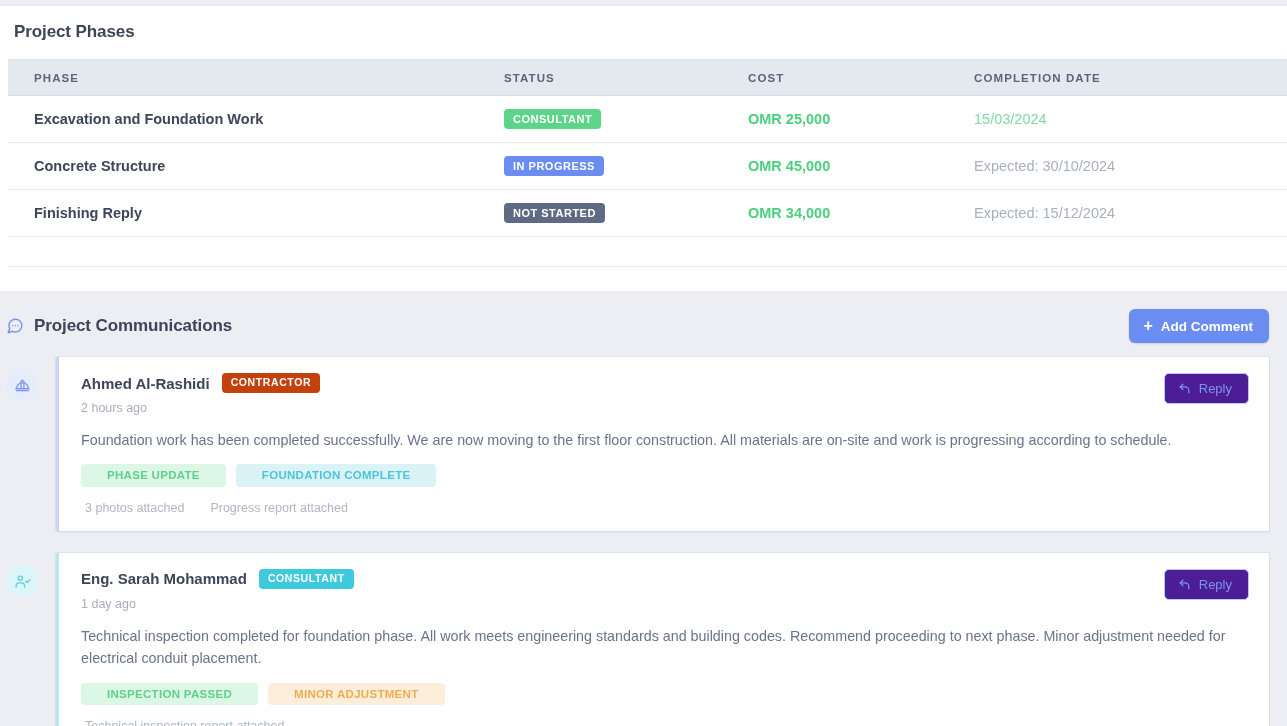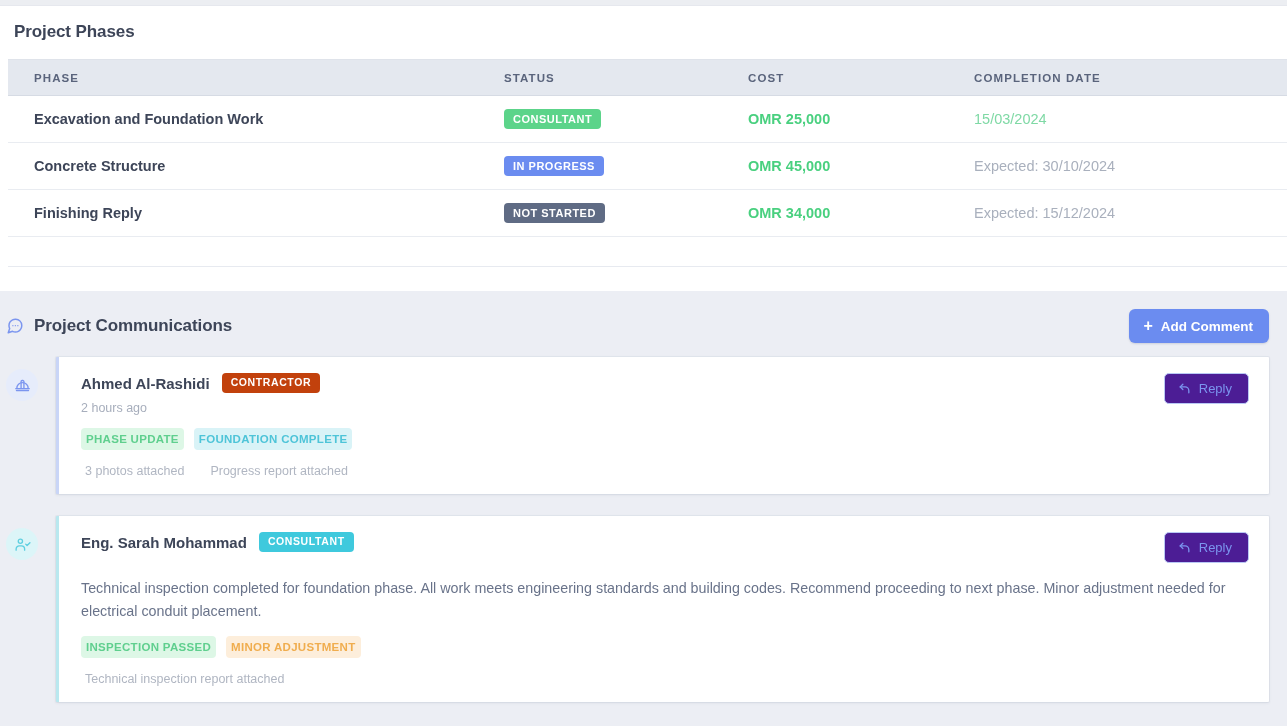--- a/index.html
+++ b/index.html
@@ -186,21 +186,21 @@
   .comment-body {
     font-size: 14.3px;
     color: #69738a;
     line-height: 1.58;
     margin-top: 14px;
   }
 
   .tag-row { display: flex; gap: 10px; margin-top: 13px; flex-wrap: wrap; }
   .tag {
     display: inline-block;
-    padding: 5px 5px;
+    padding: 5px 26px;
     border-radius: 4px;
     font-size: 11.5px;
     font-weight: bold;
     letter-spacing: 0.3px;
     line-height: 1.1;
   }
   .tag.green  { background: #ddf7e6; color: #5fcf8e; }
   .tag.cyan   { background: #d9f3f7; color: #4ec4d8; }
   .tag.orange { background: #fdeedb; color: #f0ad4e; }
 
@@ -303,20 +303,21 @@
             <span>
               <svg width="13" height="13" viewBox="0 0 24 24" fill="none" stroke="#7b95ef" stroke-width="2.4" stroke-linecap="round" stroke-linejoin="round">
                 <polyline points="9 14 4 9 9 4"></polyline>
                 <path d="M20 20v-4a7 7 0 0 0-7-7H4"></path>
               </svg>
             </span>
             <span>Reply</span>
           </button>
         </div>
 
+        <div class="comment-body">Foundation work has been completed successfully. We are now moving to the first floor construction. All materials are on-site and work is progressing according to schedule.</div>
 
         <div class="tag-row">
           <span class="tag green">PHASE UPDATE</span>
           <span class="tag cyan">FOUNDATION COMPLETE</span>
         </div>
 
         <div class="attach-row">
           <span class="attach">3 photos attached</span>
           <span class="attach">Progress report attached</span>
         </div>
@@ -334,20 +335,21 @@
         </span>
       </div>
 
       <div class="comment-card consultant">
         <div class="comment-top">
           <div>
             <div class="author-line">
               <span class="author-name">Eng. Sarah Mohammad</span>
               <span class="role-badge consultant">CONSULTANT</span>
             </div>
+            <div class="timestamp">1 day ago</div>
           </div>
 
           <button class="reply-btn">
             <span>
               <svg width="13" height="13" viewBox="0 0 24 24" fill="none" stroke="#7b95ef" stroke-width="2.4" stroke-linecap="round" stroke-linejoin="round">
                 <polyline points="9 14 4 9 9 4"></polyline>
                 <path d="M20 20v-4a7 7 0 0 0-7-7H4"></path>
               </svg>
             </span>
             <span>Reply</span>

